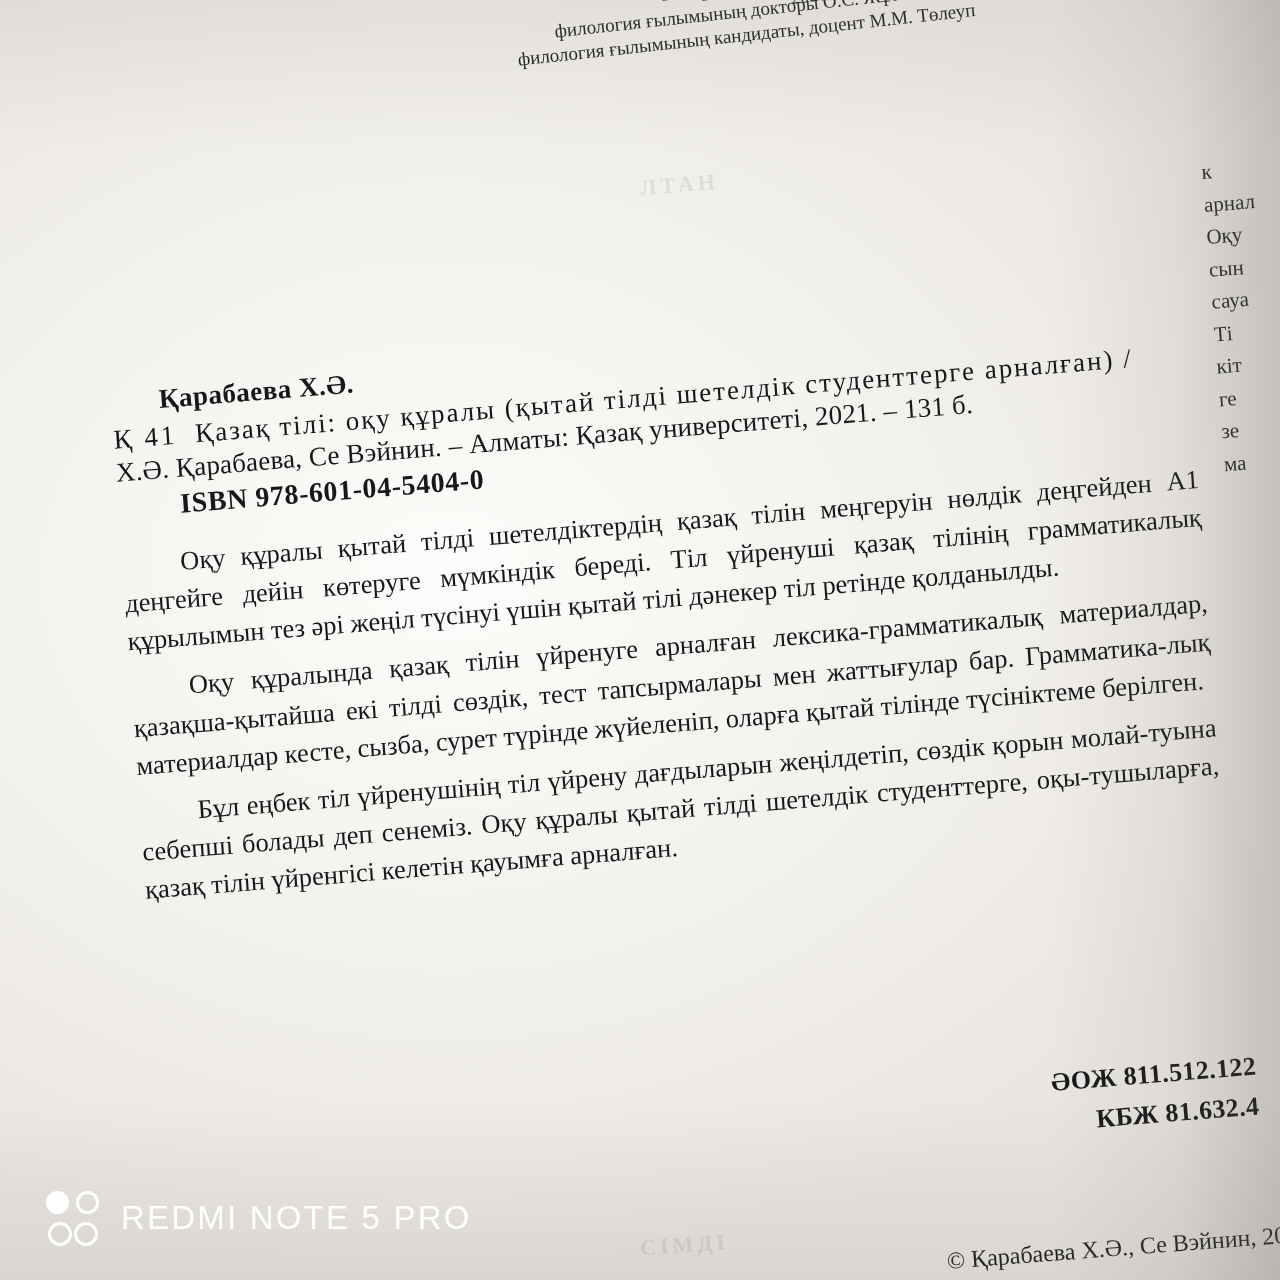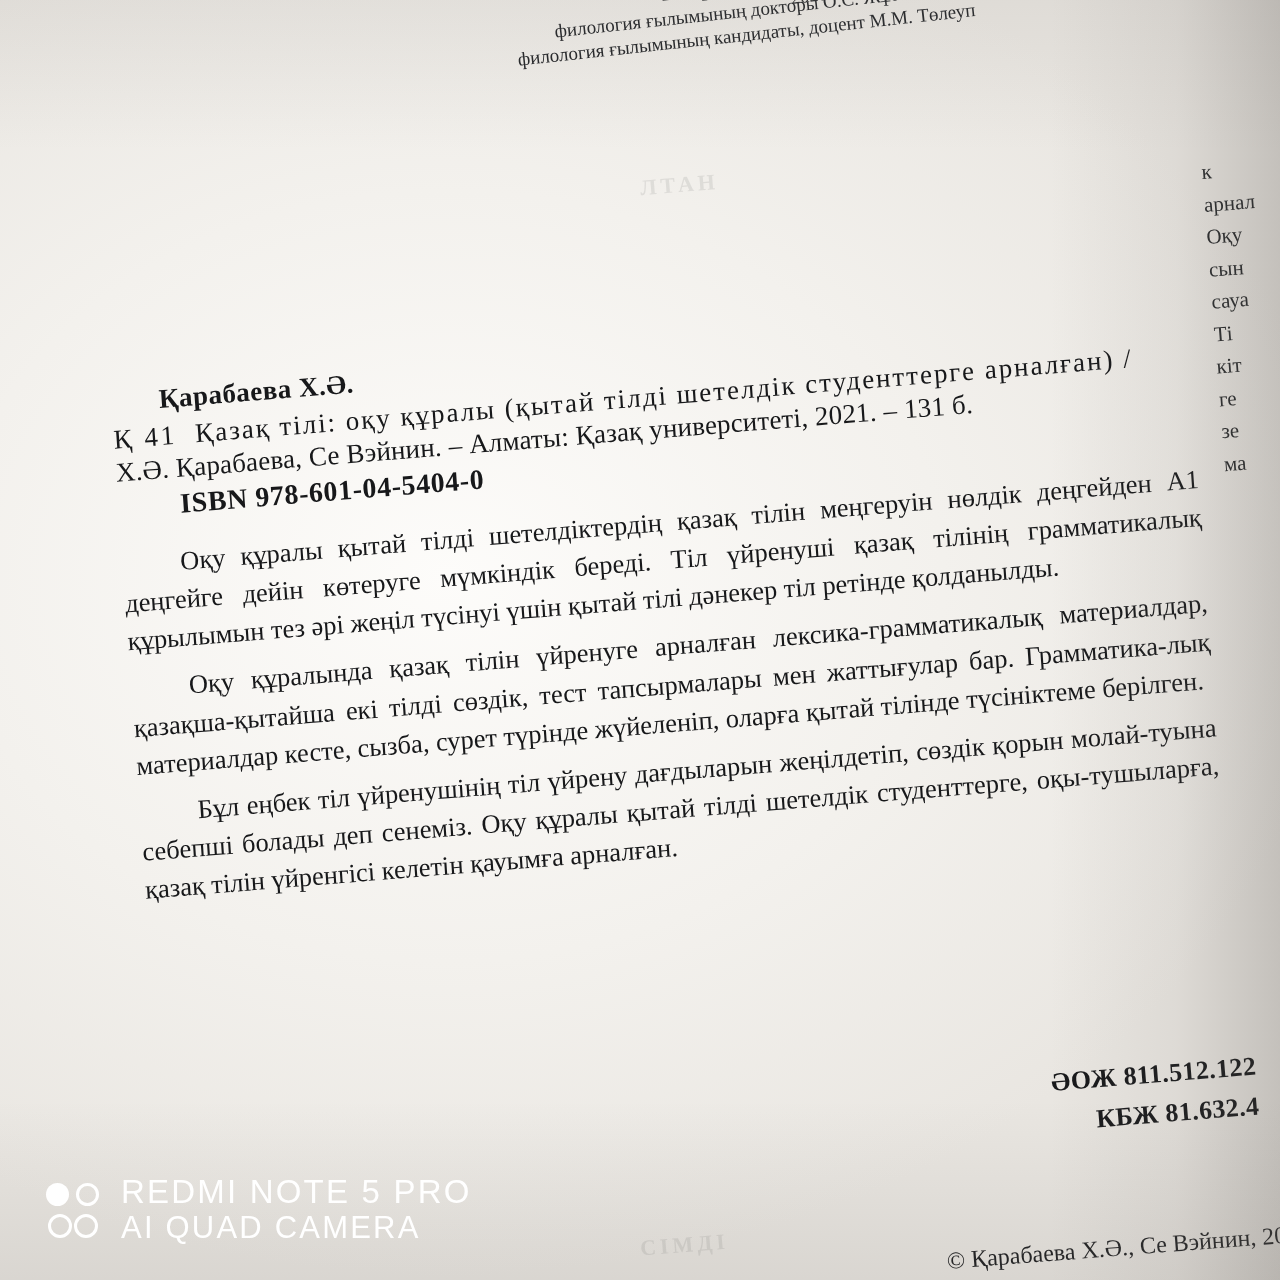--- a/index.html
+++ b/index.html
@@ -305,17 +305,16 @@
         <div class="wm-dot-filled"></div>
         <div class="wm-dot-ring"></div>
       </div>
       <div class="wm-rings">
         <div class="wm-ring"></div>
         <div class="wm-ring"></div>
       </div>
     </div>
     <div class="wm-text">
       <span class="wm-line1">REDMI NOTE 5 PRO</span>
-      <span class="wm-line2">AI QUAD CAMERA</span>
     </div>
   </div>
 
 </div>
 
 </body></html>

